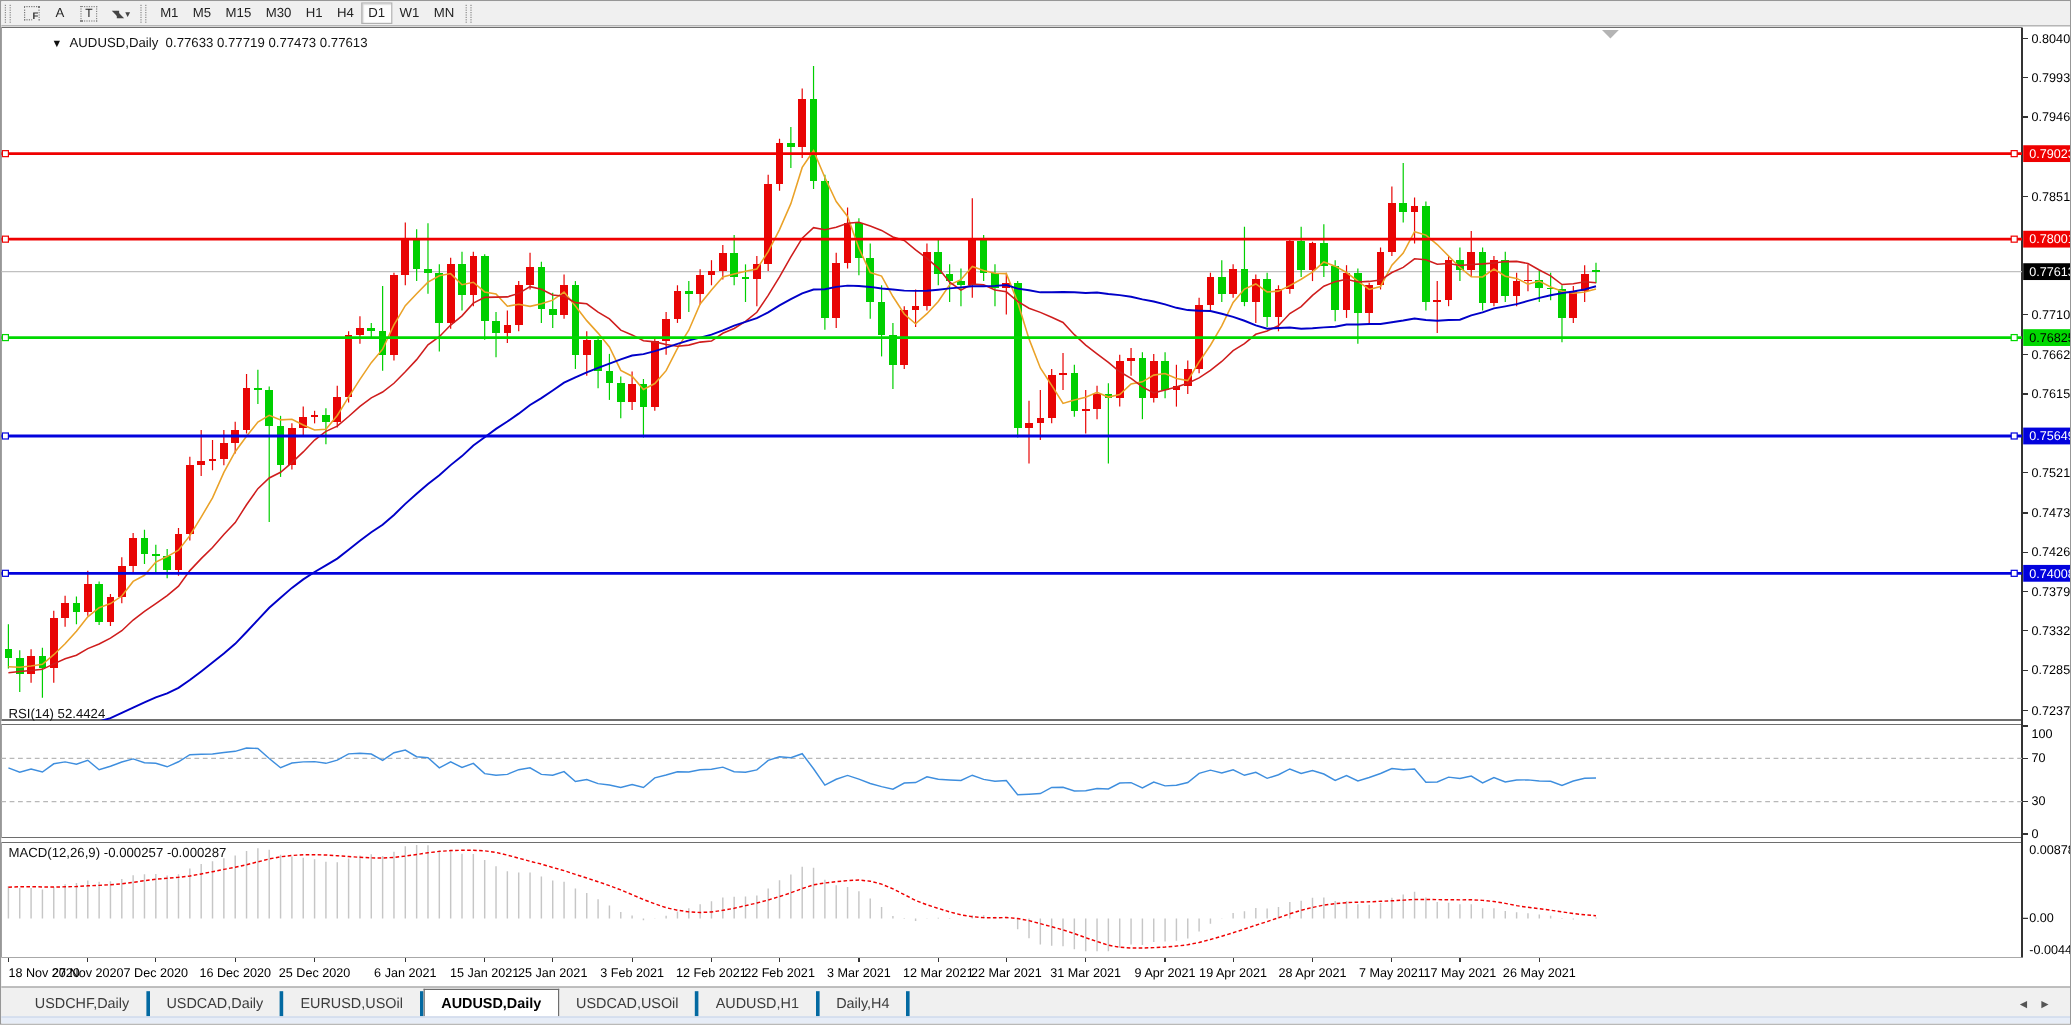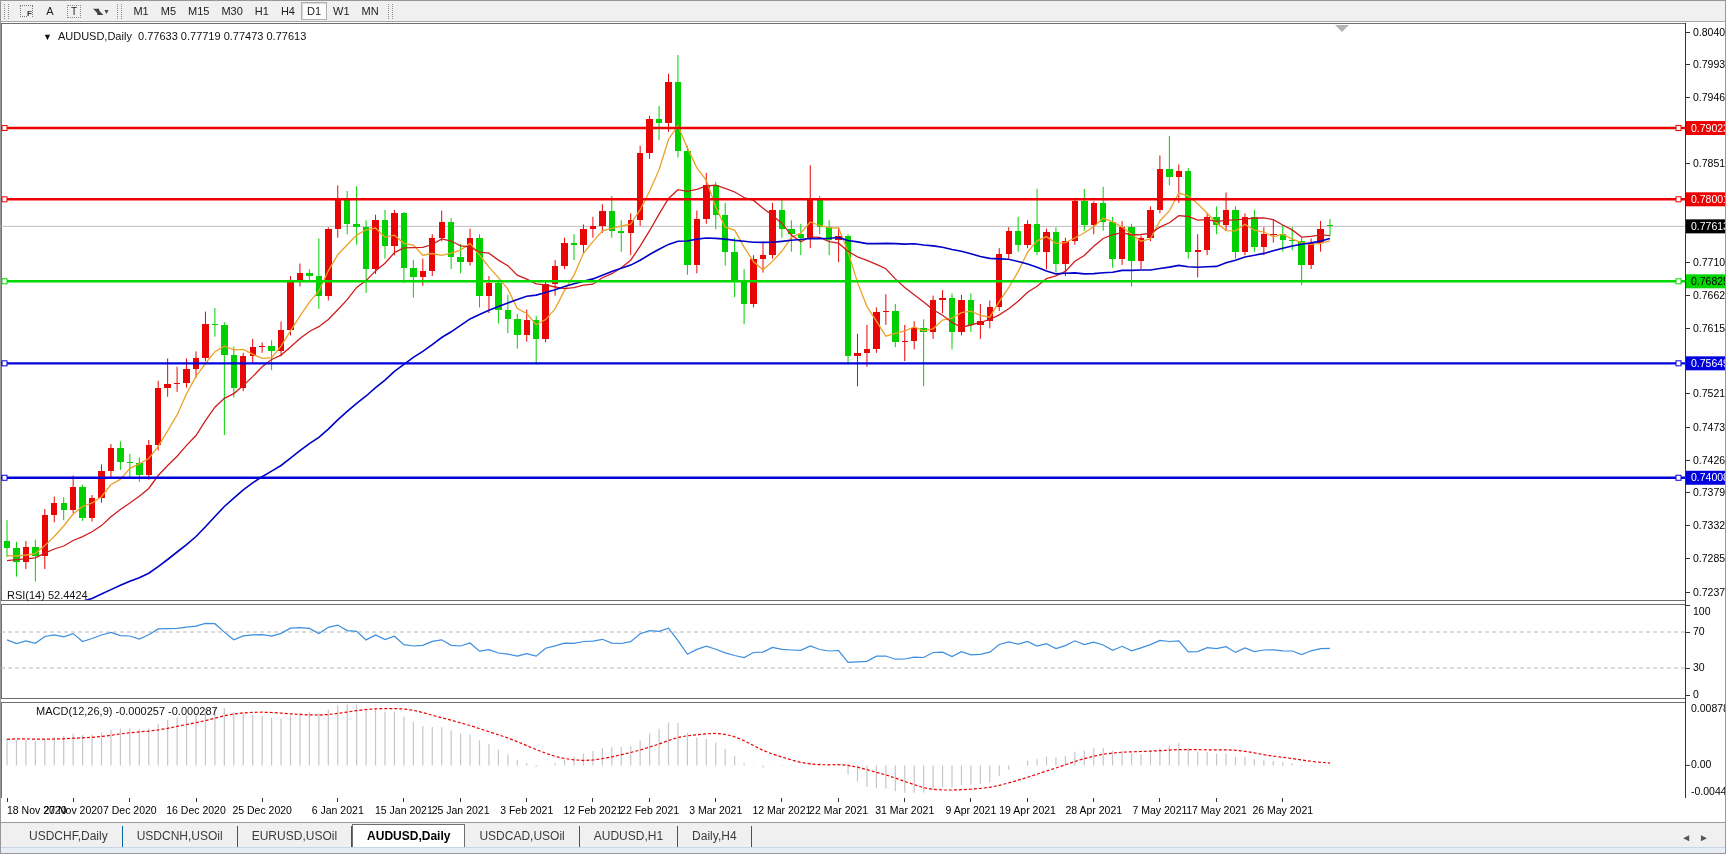--- a/index.html
+++ b/index.html
@@ -19,21 +19,21 @@
   .cursoricon{font-size:8px;letter-spacing:-2px;color:#444;}
   .caret{font-size:8px;color:#444;margin-left:3px;}
   .tf{font-weight:400;}
   
   .paneLabel{position:absolute;font-size:11px;color:#111;z-index:5;white-space:pre;}
   #chartTitle{left:8px;top:29px;margin-left:34px;}
   #chartTitle .tri{font-size:9px;margin-right:6px;}
   
   #tabbar{position:absolute;left:0;top:821px;width:1726px;height:25px;background:#f0f0f0;
     border-top:1px solid #9a9a9a;display:flex;align-items:flex-end;font-size:12px;color:#3c3c3c;}
-  .tab{height:21px;padding:3px 14px 0 14px;border-right:1px solid #0369a1;cursor:default;white-space:nowrap;}
+  .tab{height:21px;padding:3px 14px 0 14px;border-right:3px solid #0369a1;cursor:default;white-space:nowrap;}
   .tab.first{margin-left:14px;}
   .tab.active{background:#fff;border:1px solid #6e6e6e;border-bottom:none;font-weight:700;color:#000;height:23px;padding-top:4px;}
   #tabscroll{margin-left:auto;margin-right:10px;margin-bottom:4px;color:#555;font-size:10px;letter-spacing:8px;}
   #bottomstrip{position:absolute;left:0;top:846px;width:1726px;height:8px;background:#e7edf7;border-top:1px solid #c9d4e8;}
   svg{position:absolute;left:0;top:0;}
   text{font-family:"Liberation Sans",sans-serif;}
 </style>
 </head>
 <body>
 
@@ -67,21 +67,21 @@
         <span class="tbtn tf active">D1</span>
         <span class="tbtn tf">W1</span>
         <span class="tbtn tf">MN</span>
       </span>
     <span class="grip"></span>
   </div>
 
   <div class="paneLabel" id="chartTitle"><span class="tri">▼</span><span>AUDUSD,Daily</span>  <span>0.77633</span> <span>0.77719</span> <span>0.77473</span> <span>0.77613</span></div>
 
   <div class="paneLabel" id="rsiLabel" style="left:6px;top:588px;">RSI(14) 52.4424</div>
-  <div class="paneLabel" id="macdLabel" style="left:6px;top:704px;margin-left:29px;">MACD(12,26,9) -0.000257 -0.000287</div>
+  <div class="paneLabel" id="macdLabel" style="left:6px;top:704px;">MACD(12,26,9) -0.000257 -0.000287</div>
 
   <svg id="cv" width="1726" height="821">
       <defs>
         <clipPath id="clipC">
           <rect x="0" y="22" width="1684" height="577"></rect>
         </clipPath>
         <clipPath id="clipR">
           <rect x="0" y="603" width="1684" height="94"></rect>
         </clipPath>
         <clipPath id="clipM">
@@ -658,21 +658,21 @@
       <line x1="1158.8999999999999" y1="797" x2="1158.8999999999999" y2="801" stroke="#333" shape-rendering="crispEdges"></line>
       <text x="1158.8999999999999" y="813" font-size="10.5" fill="#000" text-anchor="middle">7 May 2021</text>
       <line x1="1215.6" y1="797" x2="1215.6" y2="801" stroke="#333" shape-rendering="crispEdges"></line>
       <text x="1215.6" y="813" font-size="10.5" fill="#000" text-anchor="middle">17 May 2021</text>
       <line x1="1281.75" y1="797" x2="1281.75" y2="801" stroke="#333" shape-rendering="crispEdges"></line>
       <text x="1281.75" y="813" font-size="10.5" fill="#000" text-anchor="middle">26 May 2021</text>
     </svg>
 
   <div id="tabbar">
     <span class="tab first">USDCHF,Daily</span>
-      <span class="tab">USDCNH,USOil</span>
+      <span class="tab">USDCAD,Daily</span>
       <span class="tab">EURUSD,USOil</span>
       <span class="tab active">AUDUSD,Daily</span>
       <span class="tab">USDCAD,USOil</span>
       <span class="tab">AUDUSD,H1</span>
       <span class="tab">Daily,H4</span>
       <span id="tabscroll"><span>◄</span><span>►</span></span>
   </div>
   <div id="bottomstrip"></div>
 </div>
 

